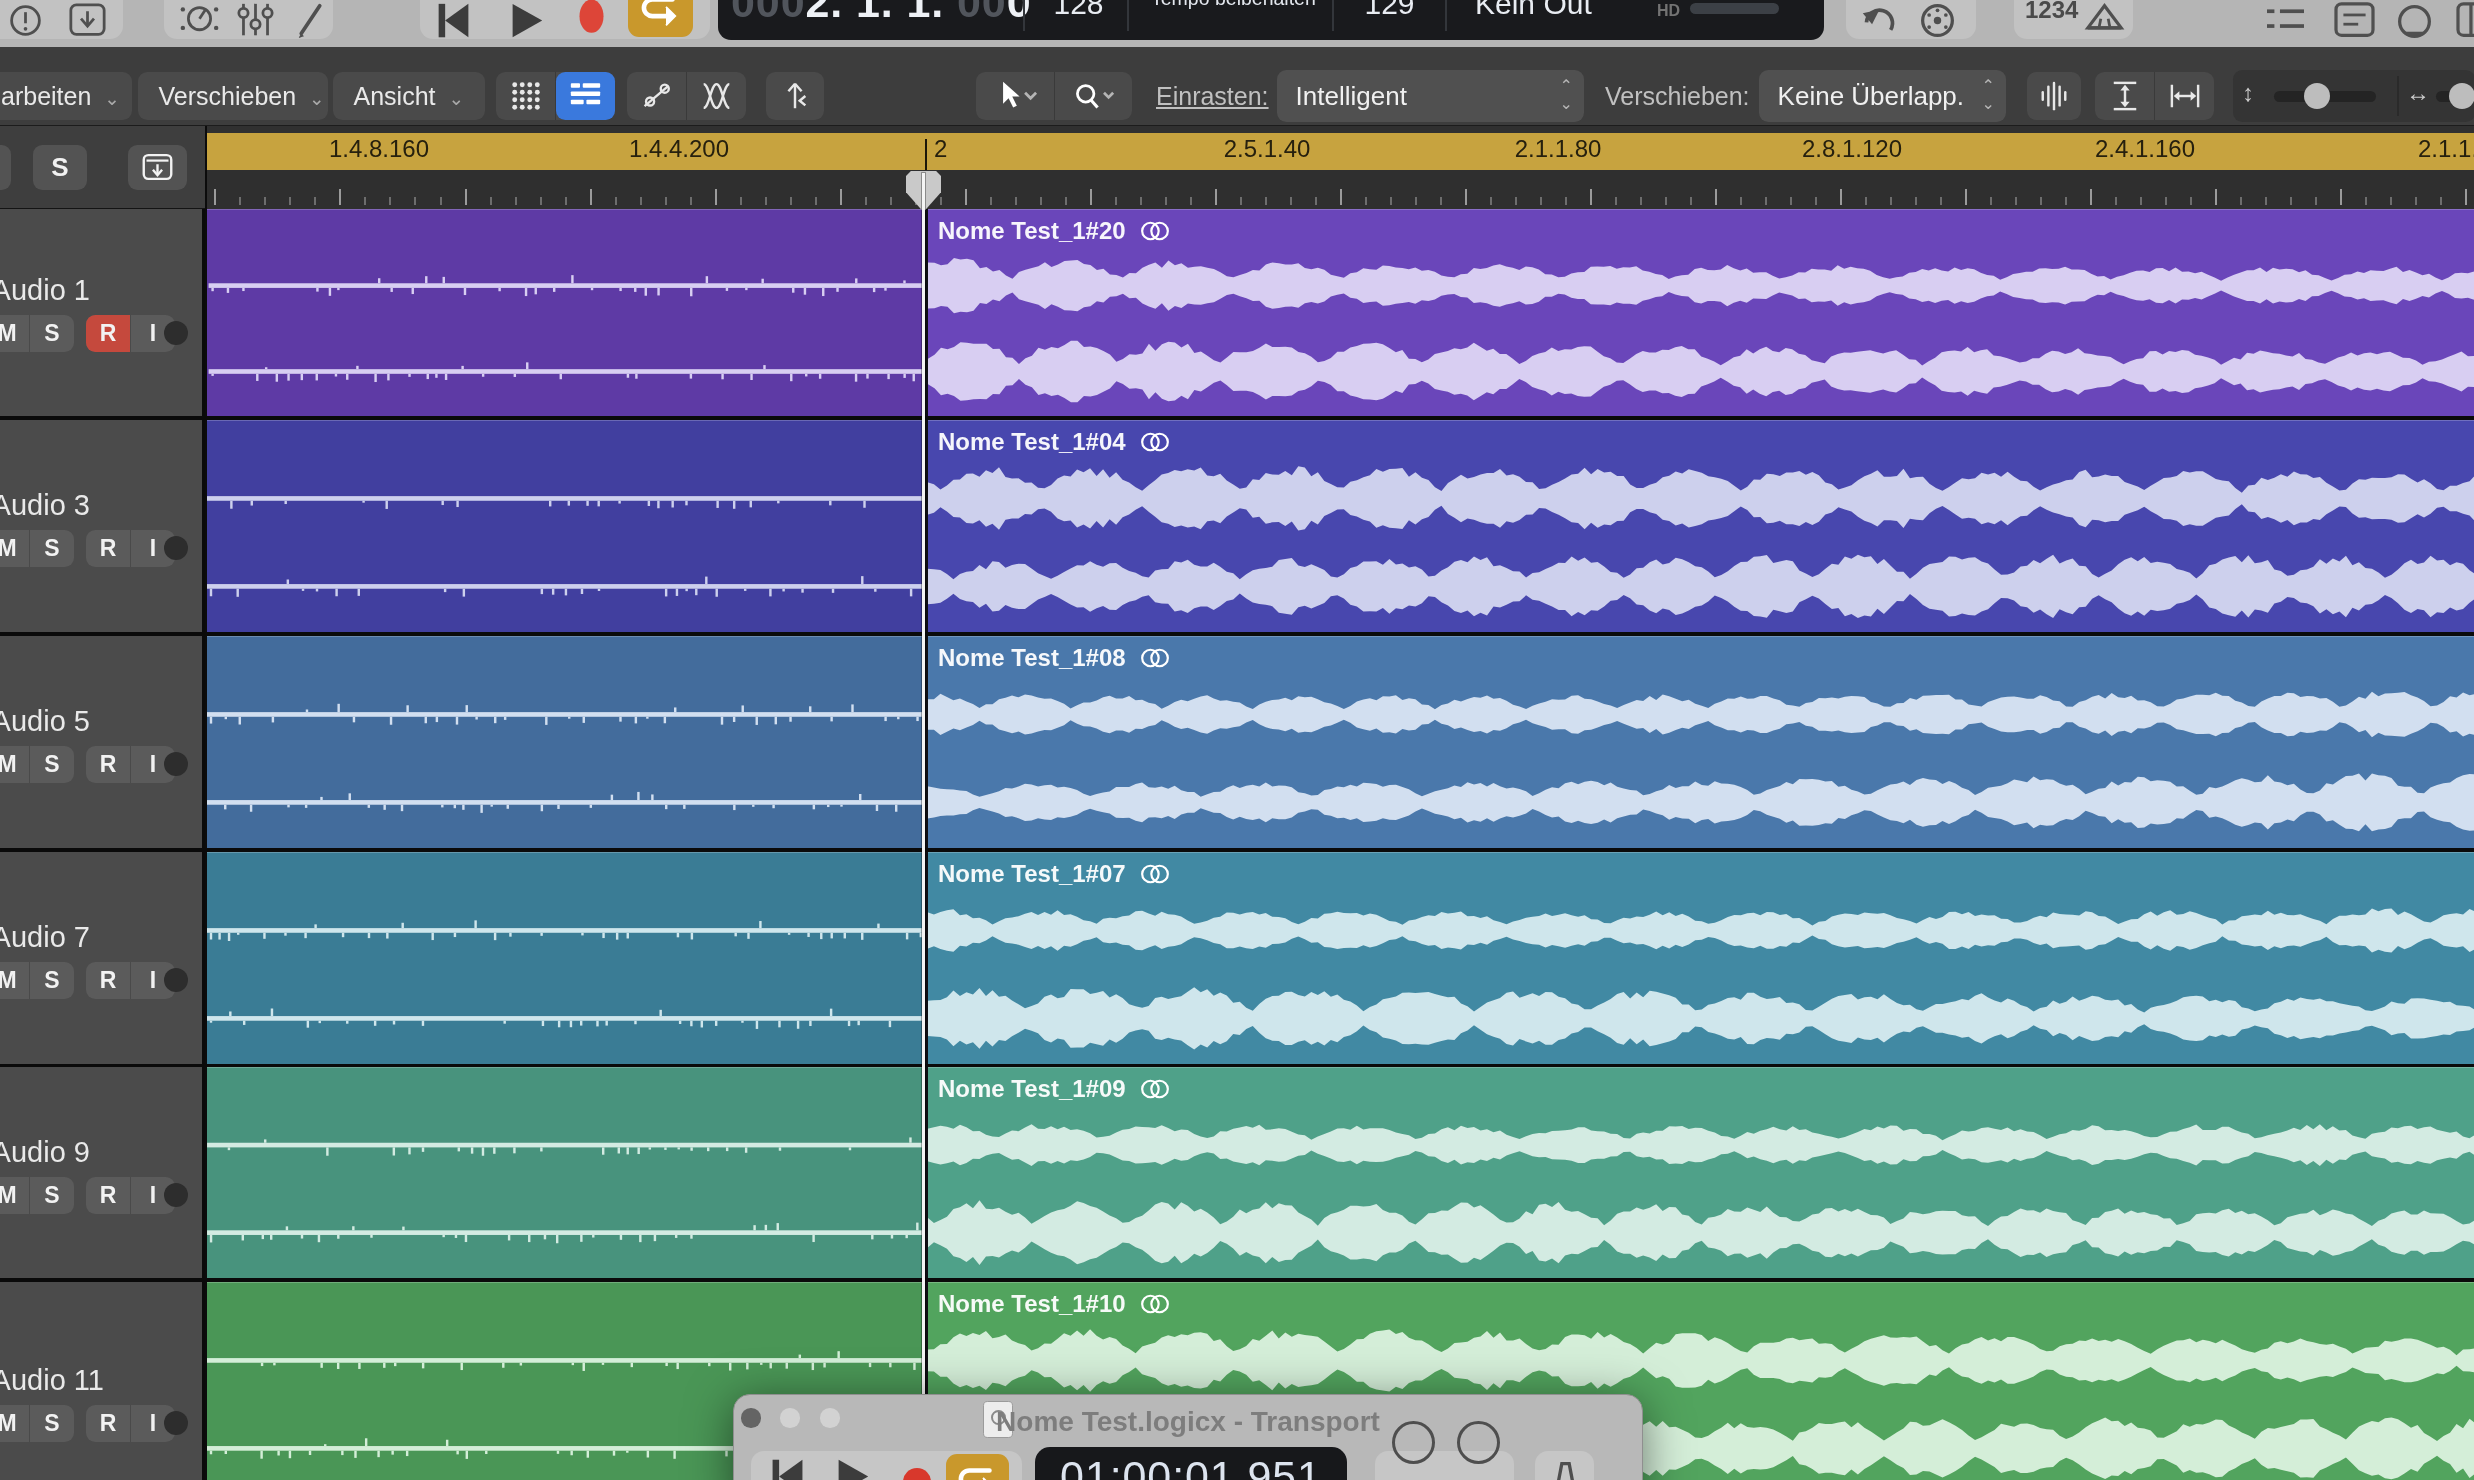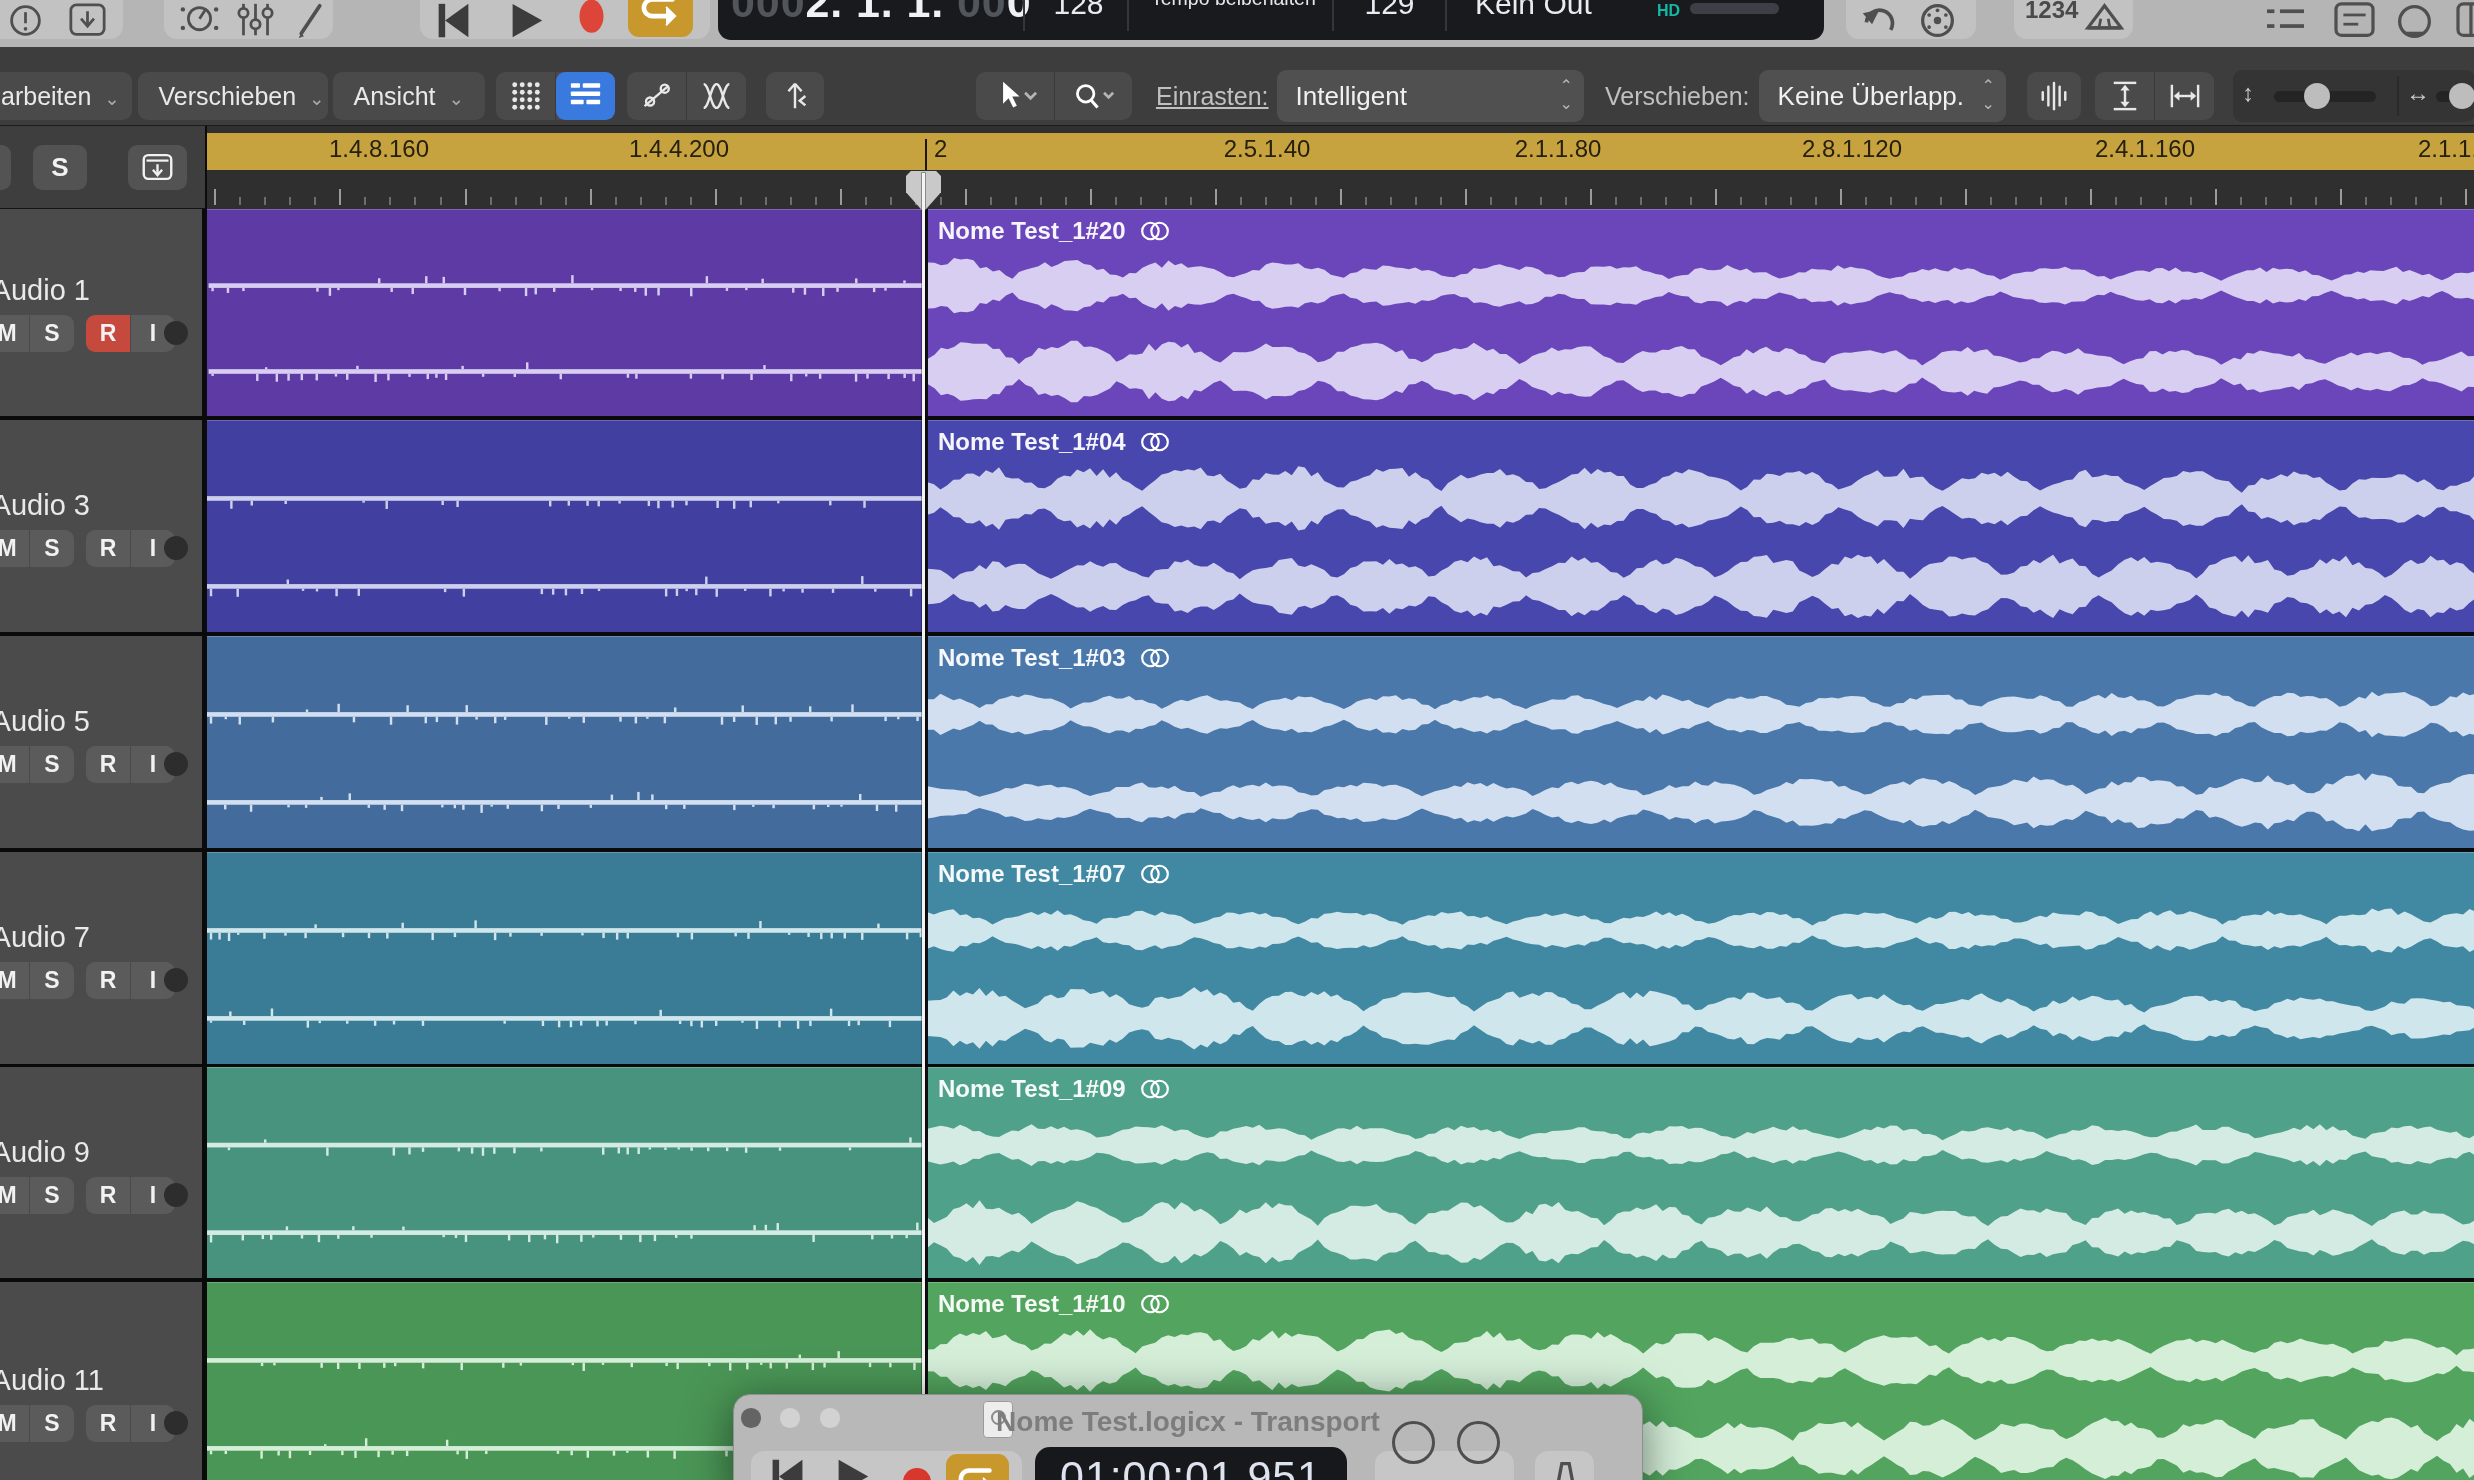--- a/index.html
+++ b/index.html
@@ -12,21 +12,21 @@
   #menubar{left:0;top:0;width:2475px;height:47px;background:#b5b5b5;}
   .mb-group{position:absolute;top:-22px;height:61px;background:#c2c2c2;border-radius:13px;}
   .mb-ic{position:absolute;top:1.9px;}
   .lcd{position:absolute;left:718px;top:-18.6px;width:1106px;height:59px;
        background:#191a1d;border-radius:13px;color:#eef1f6;}
   .lcd-div{position:absolute;top:7.4px;bottom:9.3px;width:1.9px;background:#33363b;}
   .lcd-pos{position:absolute;top:0;height:41px;line-height:43px;font-size:43px;font-weight:600;letter-spacing:0.9px;white-space:pre;}
   .dim{color:#51555c;}
   .lcd-num{position:absolute;top:1.9px;height:39px;line-height:41px;font-size:30px;font-weight:500;color:#e8ecf2;text-align:center;}
   .lcd-small{position:absolute;top:5.6px;font-size:19.5px;color:#e3e7ee;}
-  .hd-lbl{position:absolute;font-size:16px;font-weight:700;color:#14b8a6;text-align:right;}
+  .hd-lbl{position:absolute;font-size:16px;font-weight:700;color:#737373;text-align:right;}
   .hd-slider{position:absolute;width:89px;height:10.2px;border-radius:5.6px;background:#3c4046;}
   .lcd-chev{position:absolute;right:13px;top:-5.6px;color:#e8e8e8;font-size:24px;}
 
   
   #toolbar{left:0;top:47px;width:2475px;height:79px;background:#3d3d3d;border-bottom:1.9px solid #1c1c1c;box-sizing:border-box;}
   .tb-btn{position:absolute;top:25px;height:48px;background:#4a4a4a;border-radius:9.3px;color:#e9e9e9;
           font-size:25px;line-height:48px;}
   .tb-menu .chev{color:#a9a9a9;font-size:18.6px;margin-left:13px;}
   .seg{position:absolute;top:25px;height:48px;background:#4a4a4a;border-radius:9.3px;display:flex;}
   .seg>div{width:59px;height:48px;display:flex;align-items:center;justify-content:center;border-right:0.9px solid #3a3a3a;}
@@ -767,21 +767,21 @@
             <rect x="608.2328772782348" width="2.6" y="181.48000000000002" height="3.7634737042244524" fill="#d2dff0"></rect>
             <rect x="651.538599757012" width="2.6" y="181.48000000000002" height="4.930851824581623" fill="#d2dff0"></rect>
             <rect x="667.0180145059712" width="2.6" y="181.48000000000002" height="2.49351995321922" fill="#d2dff0"></rect>
             <rect x="681.2777089783922" width="2.6" y="181.48000000000002" height="2.0766810008790344" fill="#d2dff0"></rect>
             <rect x="701.4152606315911" width="2.6" y="169.94153636067176" height="6.538463639328256" fill="#d2dff0"></rect>
             <rect x="719.4306325609796" width="2.6" y="181.48000000000002" height="6.752416736679152" fill="#d2dff0"></rect>
             <rect x="740.13514096383" width="2.6" y="181.48000000000002" height="7.536089958623052" fill="#d2dff0"></rect>
             <path d="M775 178.98000000000002 L775 161.7 L782 162.9 L789 164.4 L796 164.9 L803 165.0 L810 166.3 L817 166.6 L824 170.4 L831 173.0 L838 171.1 L845 169.1 L852 167.0 L859 163.4 L866 164.0 L873 161.9 L880 158.8 L887 159.6 L894 162.0 L901 160.5 L908 160.1 L915 163.0 L922 162.1 L929 163.5 L936 165.7 L943 169.7 L950 172.2 L957 170.0 L964 168.4 L971 167.2 L978 162.4 L985 162.3 L992 162.3 L999 159.3 L1006 157.6 L1013 162.7 L1020 163.1 L1027 162.0 L1034 164.2 L1041 161.1 L1048 166.0 L1055 167.9 L1062 167.8 L1069 172.8 L1076 170.3 L1083 167.9 L1090 167.5 L1097 163.3 L1104 160.6 L1111 163.5 L1118 161.1 L1125 160.1 L1132 161.8 L1139 157.6 L1146 161.8 L1153 160.9 L1160 161.0 L1167 162.6 L1174 168.0 L1181 169.0 L1188 171.6 L1195 171.1 L1202 165.6 L1209 164.6 L1216 161.8 L1223 162.6 L1230 160.0 L1237 162.0 L1244 157.9 L1251 158.5 L1258 159.3 L1265 162.1 L1272 160.3 L1279 160.1 L1286 162.4 L1293 164.8 L1300 169.2 L1307 172.4 L1314 169.6 L1321 166.9 L1328 165.5 L1335 163.8 L1342 160.9 L1349 162.4 L1356 157.3 L1363 159.8 L1370 158.0 L1377 162.0 L1384 158.1 L1391 161.6 L1398 164.0 L1405 162.9 L1412 164.5 L1419 167.1 L1426 172.0 L1433 169.1 L1440 165.4 L1447 162.8 L1454 163.8 L1461 158.4 L1468 156.8 L1475 159.4 L1482 156.8 L1489 155.8 L1496 157.0 L1503 160.6 L1510 157.5 L1517 162.1 L1524 163.9 L1531 165.7 L1538 166.1 L1545 171.3 L1552 169.9 L1559 167.1 L1566 165.2 L1573 160.2 L1580 163.4 L1587 161.6 L1594 161.5 L1601 156.6 L1608 160.2 L1615 161.1 L1622 156.3 L1629 158.6 L1636 159.0 L1643 160.0 L1650 162.3 L1657 165.6 L1664 170.8 L1671 169.3 L1678 165.7 L1685 163.5 L1692 161.4 L1699 157.1 L1706 159.5 L1713 153.9 L1720 154.1 L1727 153.9 L1734 154.7 L1741 156.5 L1748 155.9 L1755 162.2 L1762 161.1 L1769 165.3 L1776 167.2 L1783 170.6 L1790 169.6 L1797 165.9 L1804 162.8 L1811 159.8 L1818 158.8 L1825 156.5 L1832 160.3 L1839 154.9 L1846 152.8 L1853 154.4 L1860 154.8 L1867 159.1 L1874 155.9 L1881 158.7 L1888 163.1 L1895 165.6 L1902 171.0 L1909 167.8 L1916 163.3 L1923 162.2 L1930 161.1 L1937 158.5 L1944 154.4 L1951 155.8 L1958 157.3 L1965 151.0 L1972 155.1 L1979 154.0 L1986 154.5 L1993 158.6 L2000 161.1 L2007 160.1 L2014 164.2 L2021 170.1 L2028 167.6 L2035 164.4 L2042 163.5 L2049 156.6 L2056 160.7 L2063 157.1 L2070 157.6 L2077 151.4 L2084 151.9 L2091 156.2 L2098 155.1 L2105 155.8 L2112 156.7 L2119 162.0 L2126 161.5 L2133 166.5 L2140 170.8 L2147 169.8 L2154 162.4 L2161 163.8 L2168 161.9 L2175 158.6 L2182 155.1 L2189 152.9 L2196 154.6 L2203 157.3 L2210 156.7 L2217 149.9 L2224 156.6 L2231 157.5 L2238 160.6 L2245 158.8 L2252 165.1 L2259 168.9 L2266 169.0 L2273 166.1 L2280 158.5 L2287 159.7 L2294 154.9 L2301 150.6 L2308 150.3 L2315 148.0 L2322 155.4 L2329 147.9 L2336 149.8 L2343 150.4 L2350 152.6 L2357 161.0 L2364 162.1 L2371 162.1 L2378 168.7 L2385 169.1 L2392 163.0 L2399 160.2 L2406 158.5 L2413 157.7 L2420 152.7 L2427 149.8 L2434 148.3 L2441 148.9 L2442 178.98000000000002 L2441 209.1 L2434 209.6 L2427 208.1 L2420 205.3 L2413 200.2 L2406 199.4 L2399 197.7 L2392 194.9 L2385 188.8 L2378 189.3 L2371 195.9 L2364 195.9 L2357 197.0 L2350 205.4 L2343 207.6 L2336 208.2 L2329 210.0 L2322 202.6 L2315 209.9 L2308 207.7 L2301 207.4 L2294 203.1 L2287 198.3 L2280 199.4 L2273 191.9 L2266 189.0 L2259 189.1 L2252 192.9 L2245 199.2 L2238 197.3 L2231 200.5 L2224 201.3 L2217 208.0 L2210 201.3 L2203 200.7 L2196 203.3 L2189 205.1 L2182 202.9 L2175 199.3 L2168 196.1 L2161 194.2 L2154 195.6 L2147 188.1 L2140 187.2 L2133 191.4 L2126 196.5 L2119 195.9 L2112 201.2 L2105 202.1 L2098 202.8 L2091 201.8 L2084 206.0 L2077 206.5 L2070 200.3 L2063 200.9 L2056 197.2 L2049 201.4 L2042 194.5 L2035 193.5 L2028 190.4 L2021 187.9 L2014 193.8 L2007 197.9 L2000 196.9 L1993 199.3 L1986 203.5 L1979 204.0 L1972 202.9 L1965 206.9 L1958 200.7 L1951 202.1 L1944 203.5 L1937 199.5 L1930 196.8 L1923 195.7 L1916 194.6 L1909 190.2 L1902 187.0 L1895 192.4 L1888 194.8 L1881 199.2 L1874 202.1 L1867 198.9 L1860 203.2 L1853 203.5 L1846 205.1 L1839 203.0 L1832 197.7 L1825 201.4 L1818 199.1 L1811 198.1 L1804 195.2 L1797 192.1 L1790 188.3 L1783 187.4 L1776 190.7 L1769 192.7 L1762 196.8 L1755 195.7 L1748 202.0 L1741 201.5 L1734 203.2 L1727 204.0 L1720 203.9 L1713 204.1 L1706 198.5 L1699 200.8 L1692 196.6 L1685 194.5 L1678 192.3 L1671 188.6 L1664 187.2 L1657 192.4 L1650 195.7 L1643 198.0 L1636 199.0 L1629 199.4 L1622 201.6 L1615 196.9 L1608 197.8 L1601 201.4 L1594 196.5 L1587 196.4 L1580 194.6 L1573 197.7 L1566 192.8 L1559 190.9 L1552 188.1 L1545 186.6 L1538 191.9 L1531 192.2 L1524 194.1 L1517 195.9 L1510 200.5 L1503 197.4 L1496 200.9 L1489 202.2 L1482 201.1 L1475 198.6 L1468 201.1 L1461 199.5 L1454 194.1 L1447 195.2 L1440 192.6 L1433 188.9 L1426 186.0 L1419 190.8 L1412 193.4 L1405 195.1 L1398 194.0 L1391 196.3 L1384 199.9 L1377 195.9 L1370 199.9 L1363 198.2 L1356 200.7 L1349 195.6 L1342 197.1 L1335 194.2 L1328 192.4 L1321 191.1 L1314 188.3 L1307 185.6 L1300 188.8 L1293 193.2 L1286 195.6 L1279 197.8 L1272 197.6 L1265 195.9 L1258 198.7 L1251 199.5 L1244 200.1 L1237 195.9 L1230 198.0 L1223 195.4 L1216 196.1 L1209 193.3 L1202 192.3 L1195 186.8 L1188 186.3 L1181 188.9 L1174 190.0 L1167 195.3 L1160 197.0 L1153 197.1 L1146 196.1 L1139 200.4 L1132 196.2 L1125 197.9 L1118 196.8 L1111 194.5 L1104 197.3 L1097 194.6 L1090 190.5 L1083 190.1 L1076 187.7 L1069 185.2 L1062 190.2 L1055 190.0 L1048 192.0 L1041 196.9 L1034 193.7 L1027 195.9 L1020 194.9 L1013 195.3 L1006 200.3 L999 198.7 L992 195.6 L985 195.7 L978 195.5 L971 190.8 L964 189.5 L957 187.9 L950 185.7 L943 188.3 L936 192.3 L929 194.4 L922 195.8 L915 195.0 L908 197.9 L901 197.5 L894 196.0 L887 198.4 L880 199.1 L873 196.0 L866 194.0 L859 194.6 L852 191.0 L845 188.9 L838 186.9 L831 184.9 L824 187.5 L817 191.4 L810 191.7 L803 193.0 L796 193.1 L789 193.6 L782 195.1 L775 196.2 Z" fill="#d2dff0"></path>
           </svg>
         <div class="reg-label">
-            <span>Nome Test_1#03</span>
+            <span>Nome Test_1#08</span>
             <svg class="rings" width="32" height="22" viewBox="0 0 34 24">
               <circle cx="12" cy="12" r="9" fill="none" stroke="#fff" stroke-width="2.4"></circle>
               <circle cx="22" cy="12" r="9" fill="none" stroke="#fff" stroke-width="2.4"></circle>
             </svg>
           </div>
         <div class="r-bound"></div>
       </div>
     </div>
 
     <div class="track" style="top:852px;height:212px;">

